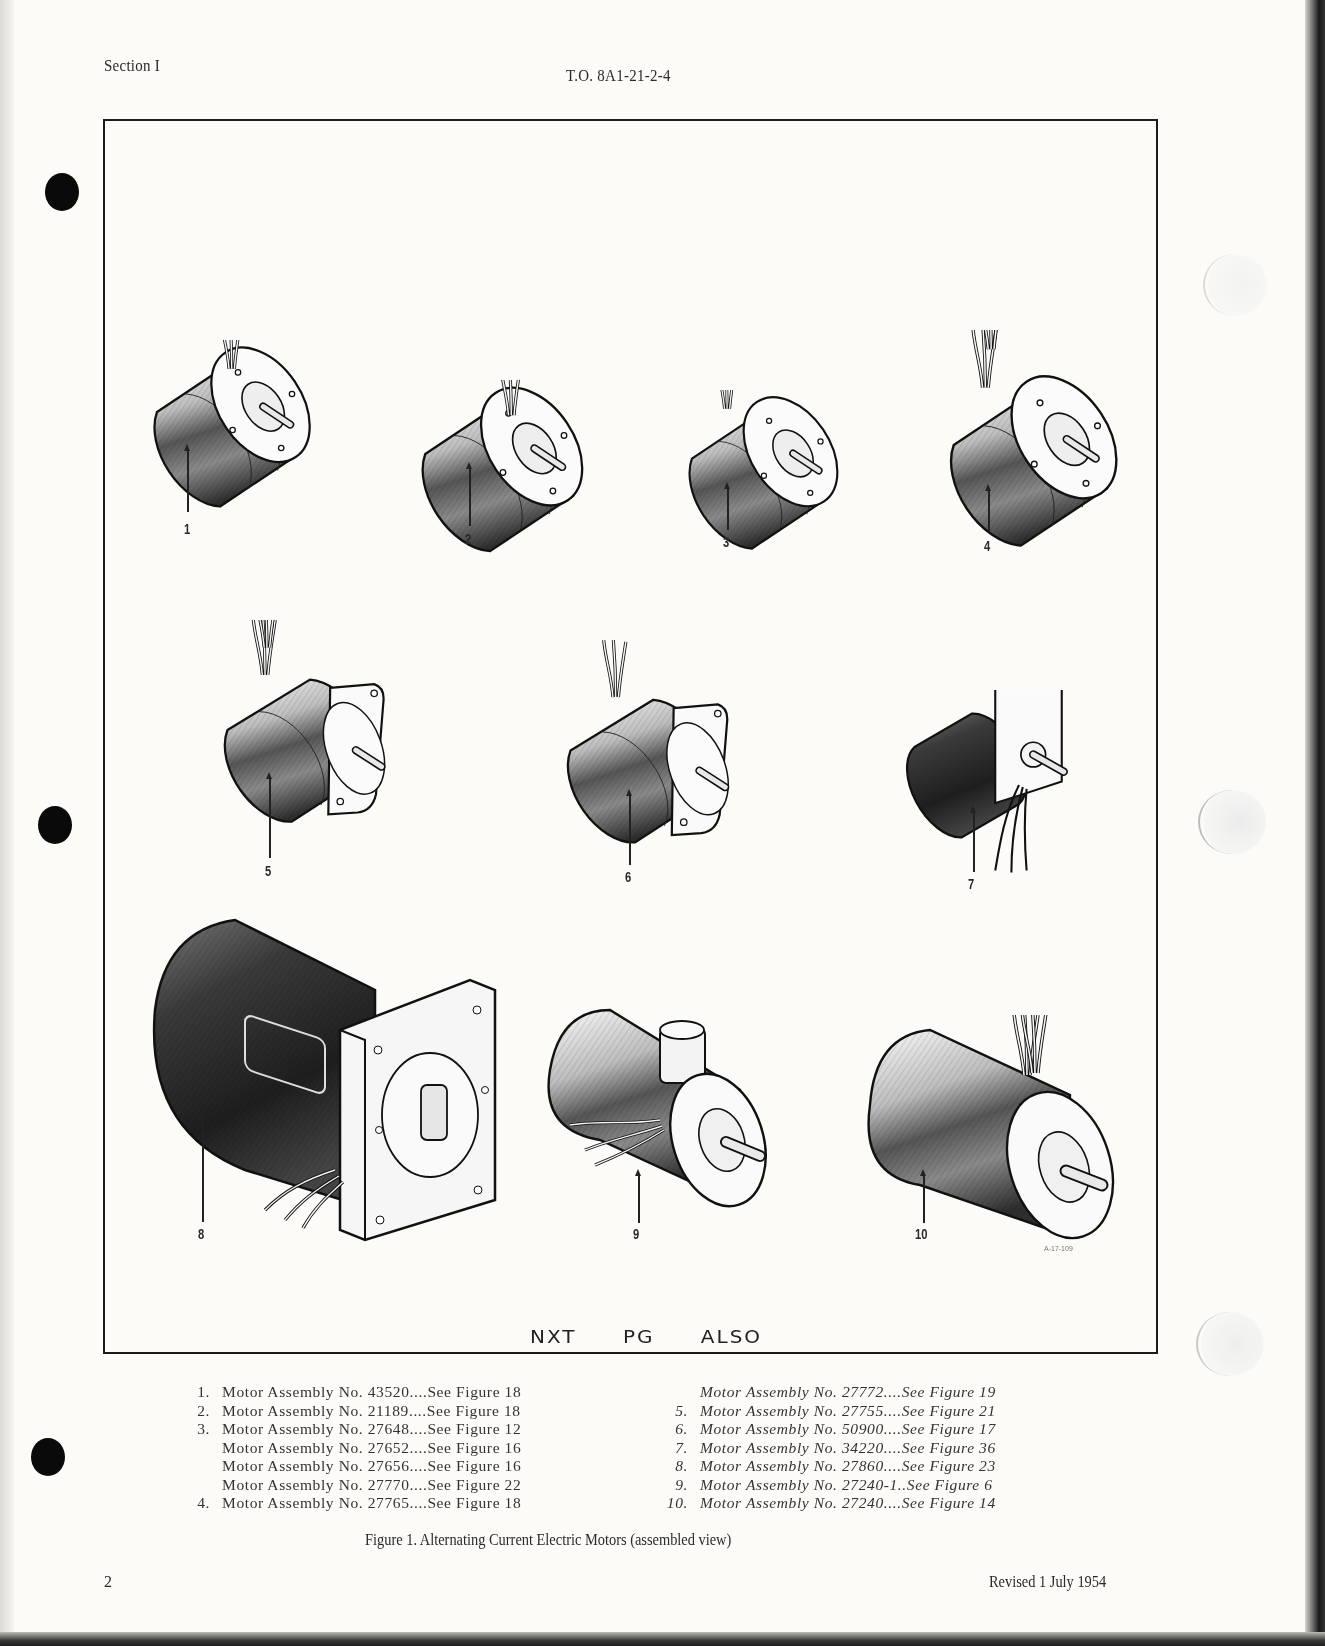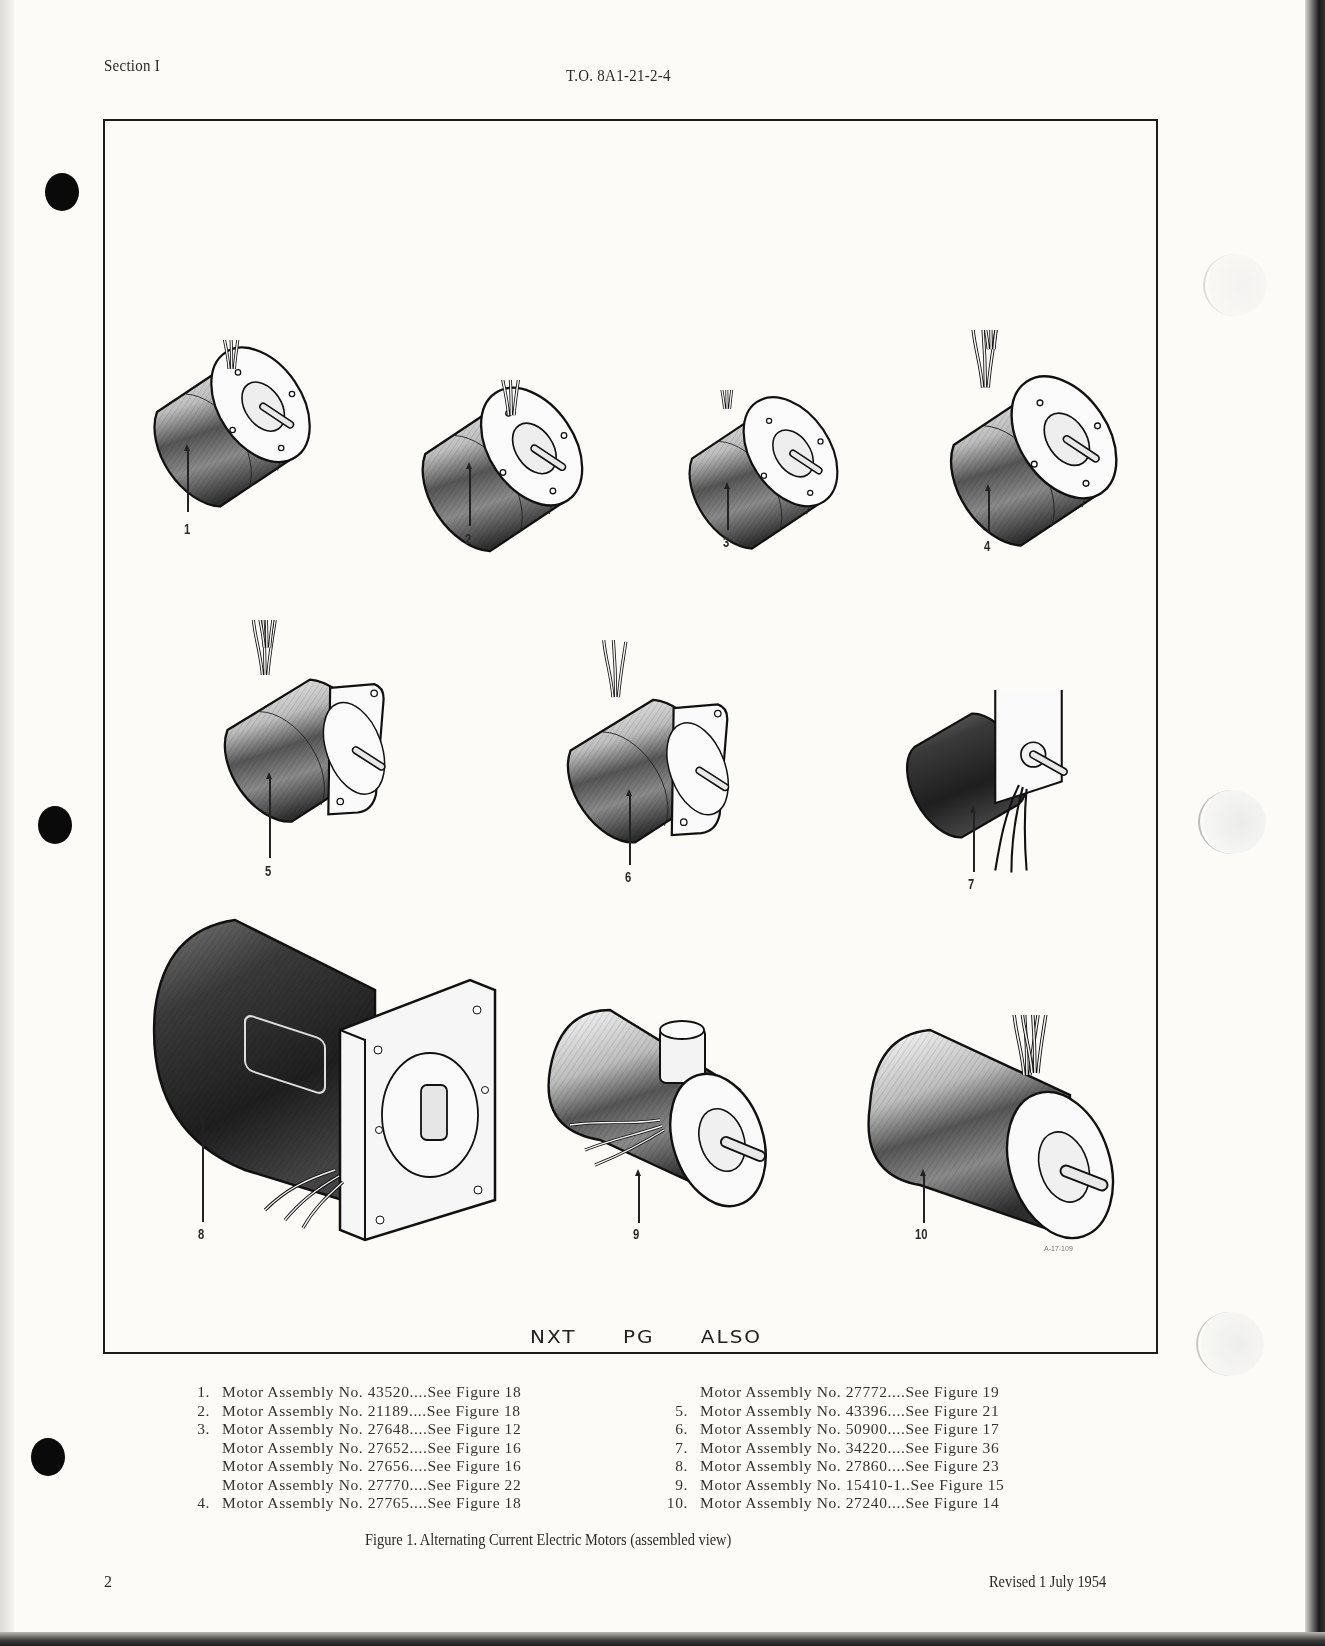--- a/index.html
+++ b/index.html
@@ -209,25 +209,25 @@
 
 <div class="legend" style="left:176px;">
   <div class="row"><span class="num">1.</span><span>Motor Assembly No. 43520....See Figure 18</span></div>
   <div class="row"><span class="num">2.</span><span>Motor Assembly No. 21189....See Figure 18</span></div>
   <div class="row"><span class="num">3.</span><span>Motor Assembly No. 27648....See Figure 12</span></div>
   <div class="row"><span class="num"></span><span>Motor Assembly No. 27652....See Figure 16</span></div>
   <div class="row"><span class="num"></span><span>Motor Assembly No. 27656....See Figure 16</span></div>
   <div class="row"><span class="num"></span><span>Motor Assembly No. 27770....See Figure 22</span></div>
   <div class="row"><span class="num">4.</span><span>Motor Assembly No. 27765....See Figure 18</span></div>
 </div>
-<div class="legend" style="left:654px;">
+<div class="legend" style="left:654px;font-style:italic;">
   <div class="row"><span class="num"></span><span>Motor Assembly No. 27772....See Figure 19</span></div>
-  <div class="row"><span class="num">5.</span><span>Motor Assembly No. 43396....See Figure 21</span></div>
+  <div class="row"><span class="num">5.</span><span>Motor Assembly No. 27755....See Figure 21</span></div>
   <div class="row"><span class="num">6.</span><span>Motor Assembly No. 50900....See Figure 17</span></div>
   <div class="row"><span class="num">7.</span><span>Motor Assembly No. 34220....See Figure 36</span></div>
   <div class="row"><span class="num">8.</span><span>Motor Assembly No. 27860....See Figure 23</span></div>
-  <div class="row"><span class="num">9.</span><span>Motor Assembly No. 15410-1..See Figure 15</span></div>
+  <div class="row"><span class="num">9.</span><span>Motor Assembly No. 27240-1..See Figure 6</span></div>
   <div class="row"><span class="num">10.</span><span>Motor Assembly No. 27240....See Figure 14</span></div>
 </div>
 
 <div class="caption">Figure 1.  Alternating Current Electric Motors (assembled view)</div>
 <div class="pagenum">2</div>
 <div class="revised">Revised  1 July 1954</div>
 
 </body></html>

